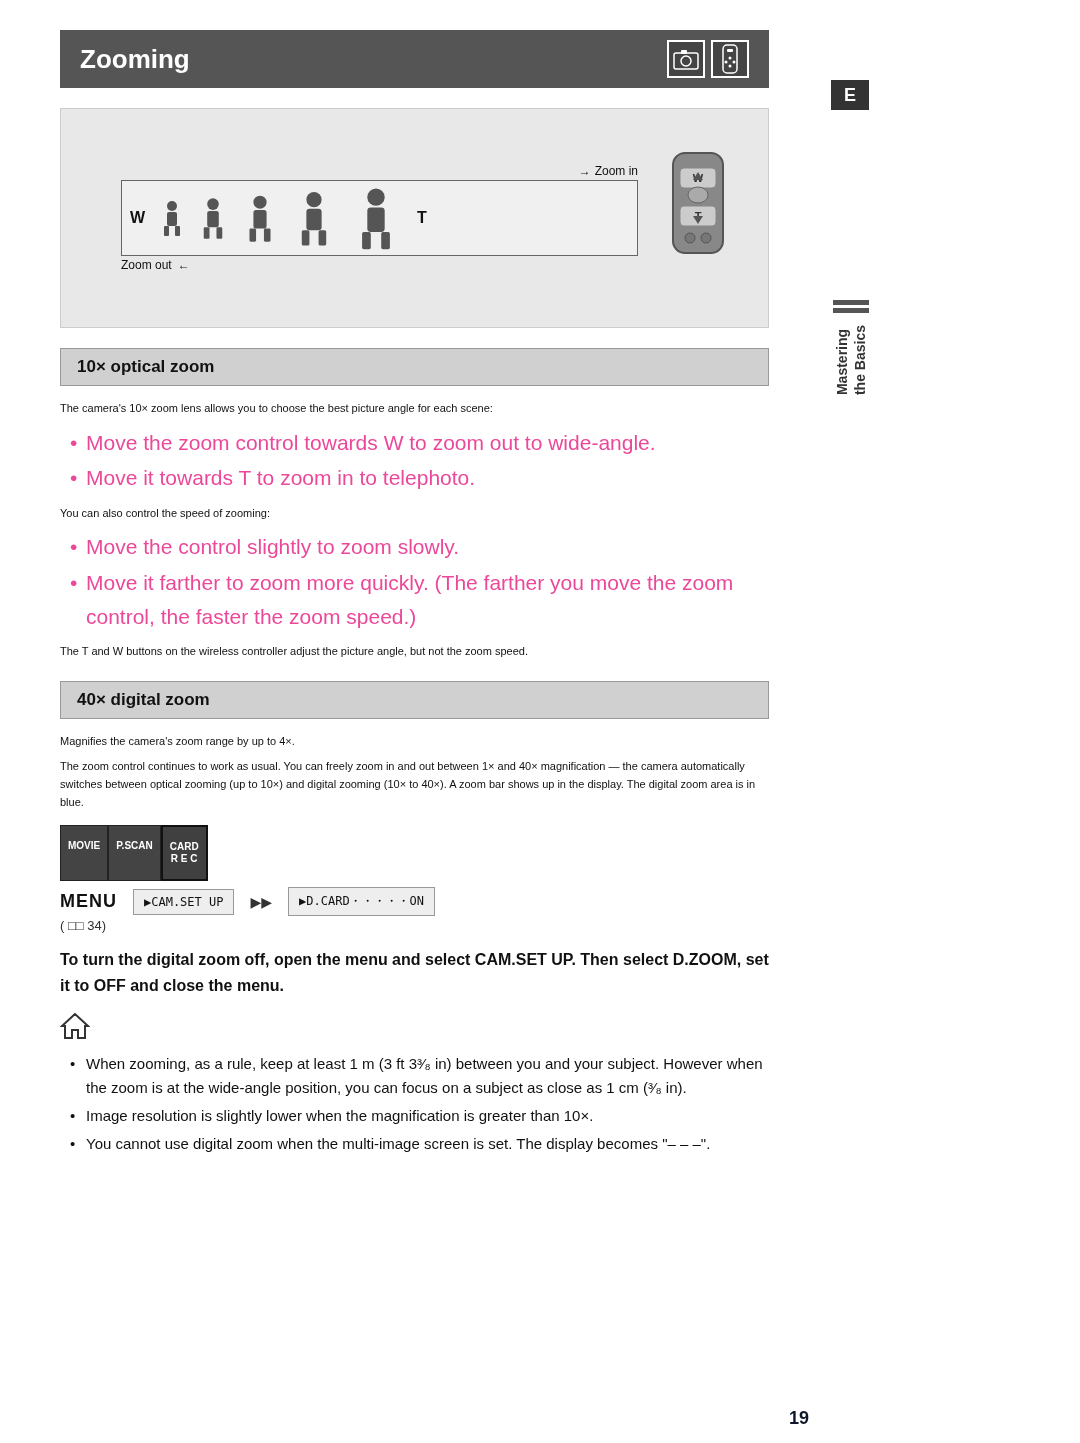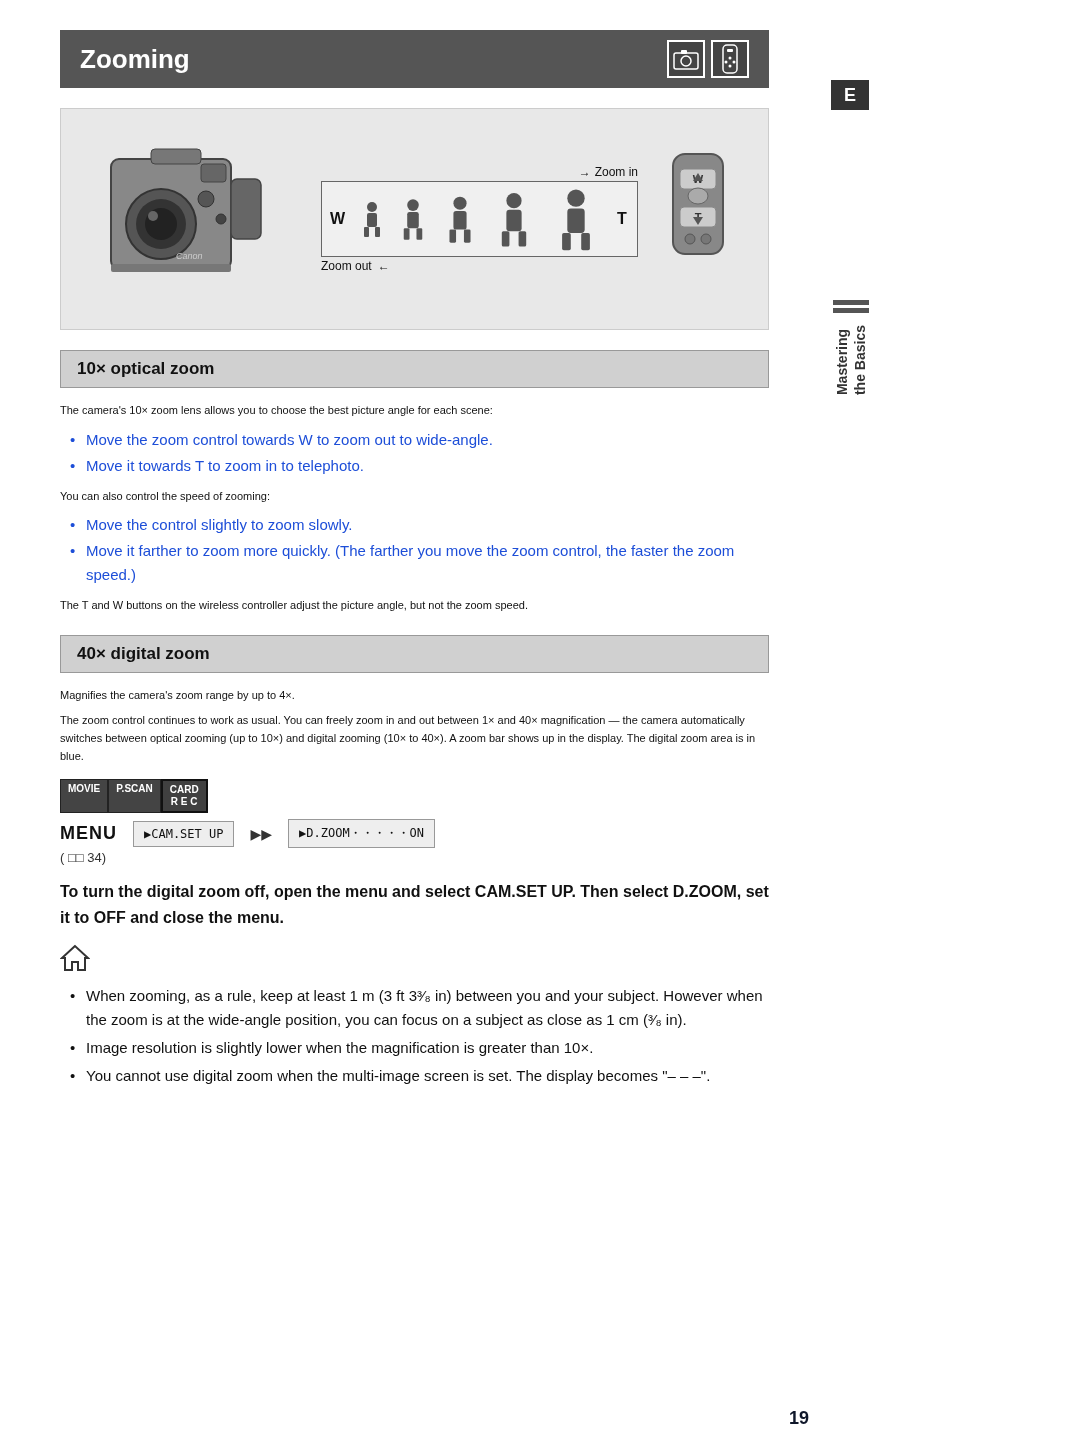--- a/index.html
+++ b/index.html
@@ -157,23 +157,23 @@
       line-height: 1.6;
       color: #111;
       margin-bottom: 8px;
     }
     .bullet-list {
       list-style: none;
       padding-left: 10px;
       margin-bottom: 10px;
     }
     .bullet-list li {
-      font-size: 15px;
+      font-size: 21px;
       line-height: 1.6;
-      color: #1d4ed8;
+      color: #ec4899;
       padding-left: 16px;
       position: relative;
       margin-bottom: 2px;
     }
     .bullet-list li::before {
       content: "•";
       position: absolute;
       left: 0;
     }
     .bold-instruction {
@@ -190,21 +190,21 @@
     .menu-mode-tabs {
       display: flex;
       gap: 0;
       margin-bottom: 4px;
     }
     .mode-tab {
       background: #444;
       color: #fff;
       font-size: 10px;
       font-weight: bold;
-      padding: 3px 7px;
+      padding: 14px 7px;
       border: 1px solid #222;
       text-align: center;
       line-height: 1.2;
     }
     .mode-tab.active-tab {
       background: #404040;
       border: 2px solid #111;
     }
     .menu-row {
       display: flex;
@@ -326,44 +326,20 @@
             <circle cx="6" cy="18" r="1.5" fill="#fff"></circle>
             <circle cx="14" cy="18" r="1.5" fill="#fff"></circle>
             <circle cx="10" cy="22" r="1.5" fill="#fff"></circle>
           </svg>
         </div>
       </div>
     </div>
 
     <div class="illustration-area">
 
-      <div class="camera-illustration">
-        <svg width="200" height="180" viewBox="0 0 200 180">
-
-          <rect x="20" y="30" width="120" height="110" rx="8" fill="#888" stroke="#444" stroke-width="2"></rect>
-
-          <ellipse cx="70" cy="95" rx="35" ry="35" fill="#555" stroke="#333" stroke-width="2"></ellipse>
-          <ellipse cx="70" cy="95" rx="25" ry="25" fill="#333"></ellipse>
-          <ellipse cx="70" cy="95" rx="16" ry="16" fill="#222"></ellipse>
-          <ellipse cx="62" cy="87" rx="5" ry="5" fill="#666"></ellipse>
-
-          <rect x="60" y="20" width="50" height="15" rx="4" fill="#777" stroke="#444" stroke-width="1"></rect>
-
-          <rect x="110" y="35" width="25" height="18" rx="3" fill="#666" stroke="#444" stroke-width="1"></rect>
-
-          <rect x="140" y="50" width="30" height="60" rx="6" fill="#666" stroke="#444" stroke-width="1.5"></rect>
-
-          <circle cx="115" cy="70" r="8" fill="#555" stroke="#333" stroke-width="1"></circle>
-          <circle cx="130" cy="90" r="5" fill="#444" stroke="#333" stroke-width="1"></circle>
-
-          <text x="85" y="130" font-size="9" fill="#ccc" font-style="italic" font-family="Arial">Canon</text>
-
-          <rect x="20" y="135" width="120" height="8" rx="2" fill="#777"></rect>
-        </svg>
-      </div>
 
       <div class="zoom-bar-area">
         <div class="zoom-diagram">
 
           <div class="zoom-top-row">
             <span>→</span>
             <span style="font-size:12px;margin-left:4px;">Zoom in</span>
           </div>
 
           <div class="zoom-persons-bar">
@@ -477,21 +453,21 @@
         </div>
         <div class="mode-tab active-tab">
           <span>CARD</span><br>
           <span>R E C</span>
         </div>
       </div>
       <div class="menu-row">
         <span class="menu-label-bold">MENU</span>
         <span class="menu-item-text">▶CAM.SET UP</span>
         <span class="menu-arrow">▶▶</span>
-        <span class="menu-item-text">▶D.ZOOM・・・・・ON</span>
+        <span class="menu-item-text">▶D.CARD・・・・・ON</span>
       </div>
       <p class="menu-page-ref">( □□ 34)</p>
     </div>
 
     <p class="bold-instruction">To turn the digital zoom off, open the menu and select CAM.SET UP. Then select D.ZOOM, set it to OFF and close the menu.</p>
 
     <div class="note-area">
       <div class="note-icon">
         
         <svg width="30" height="28" viewBox="0 0 30 28">

